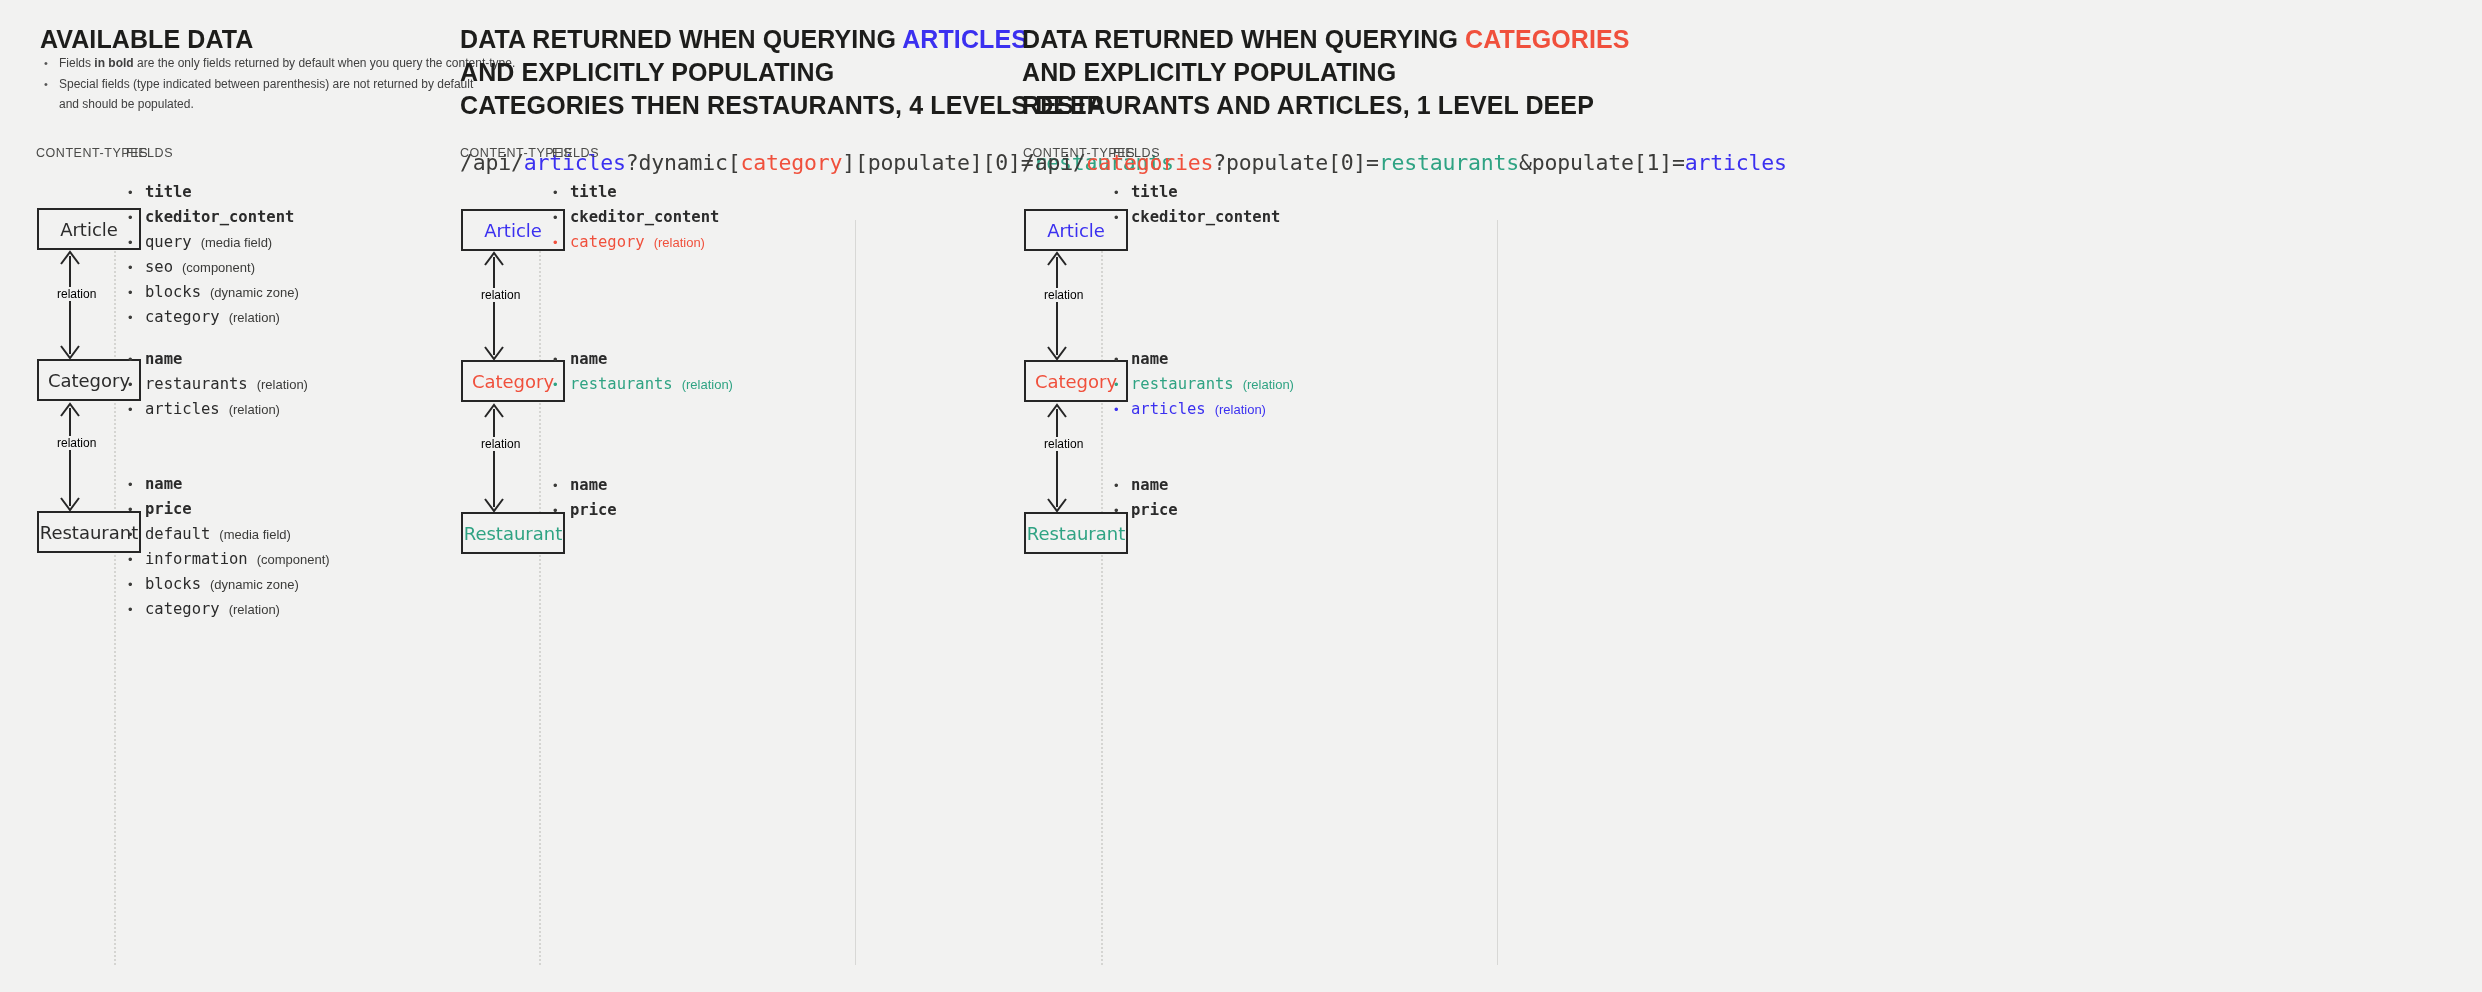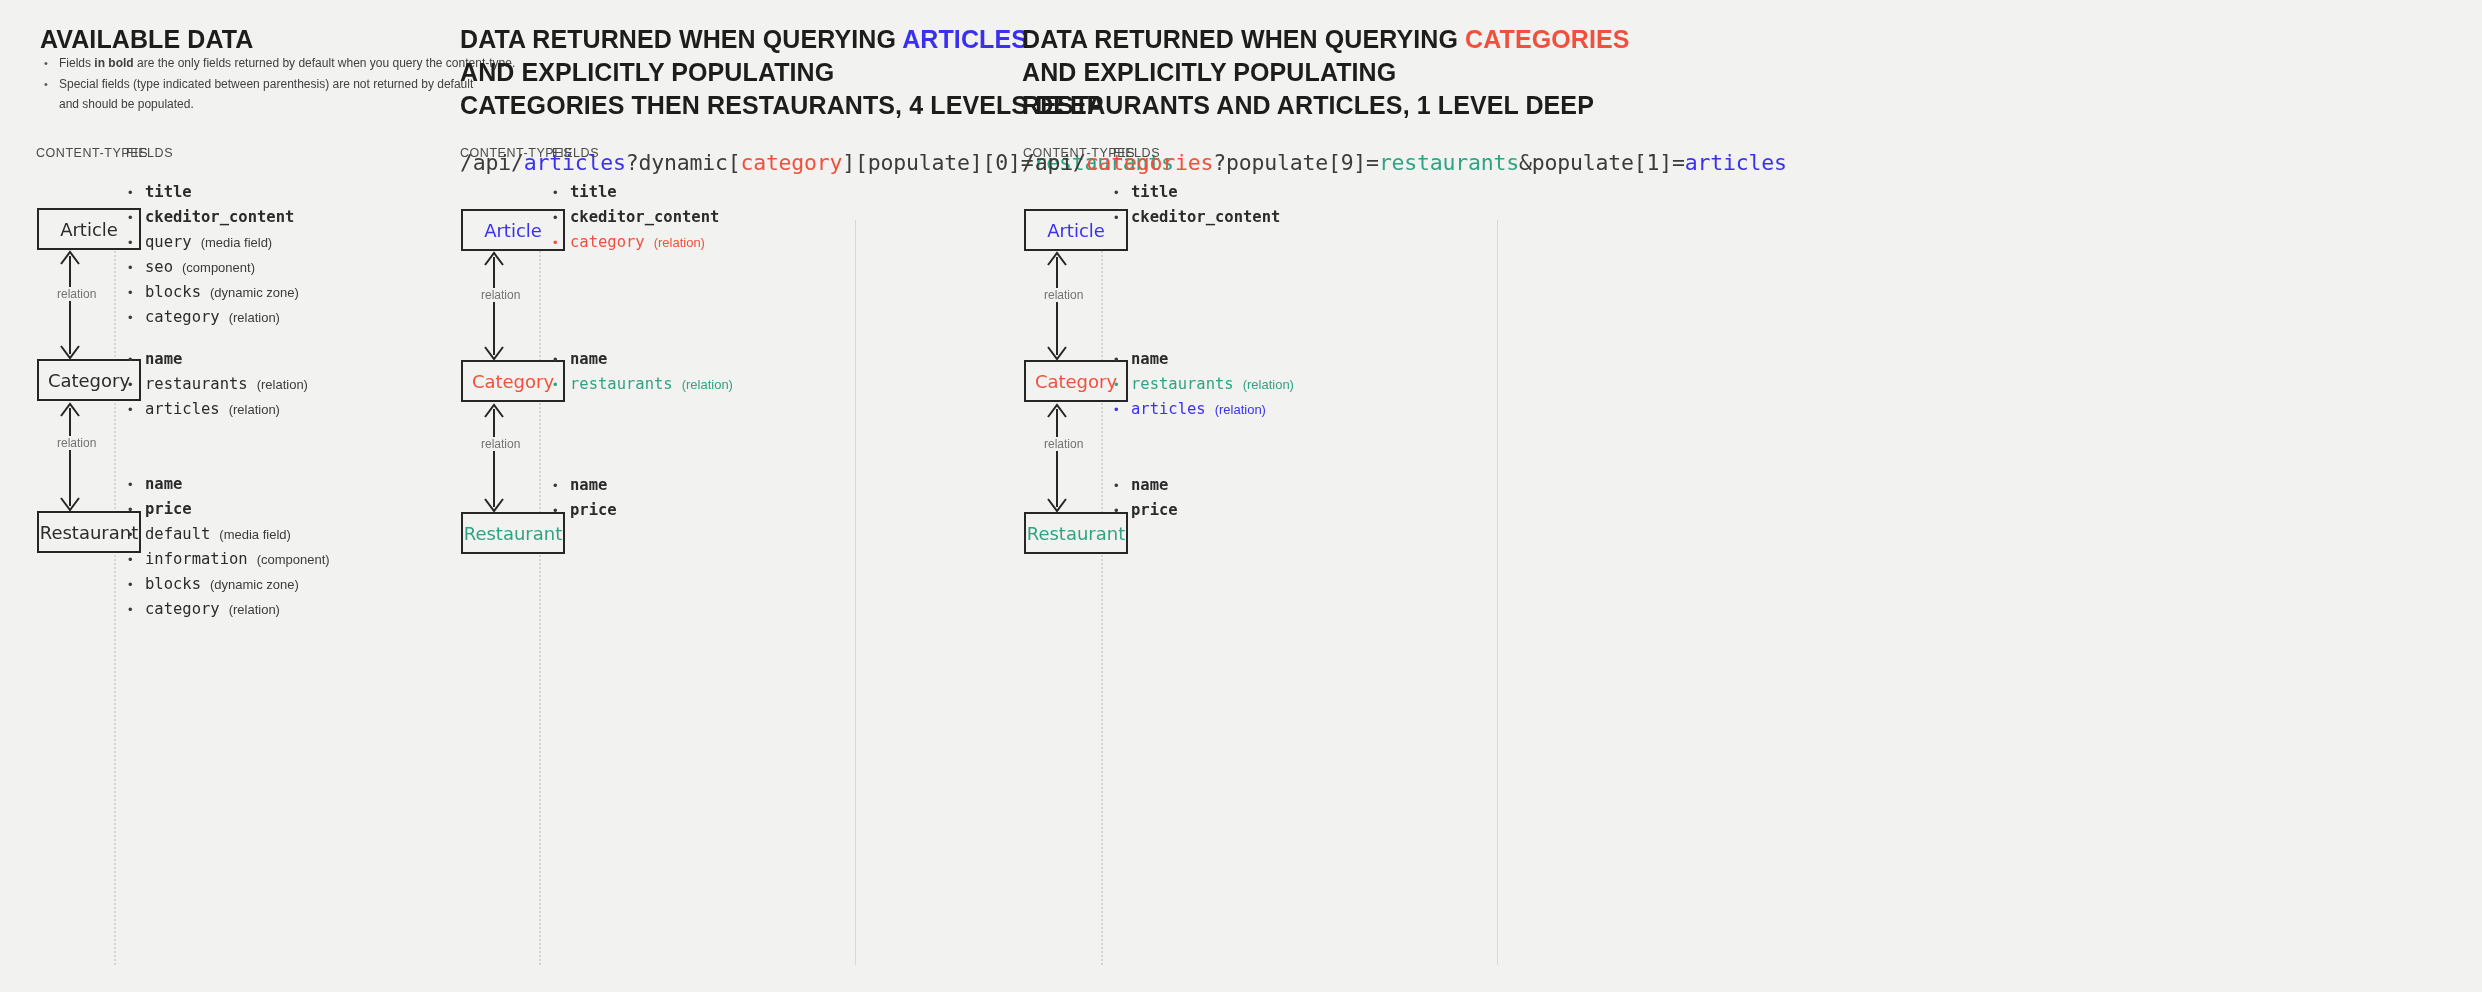--- a/index.html
+++ b/index.html
@@ -63,21 +63,21 @@
     font-family:"DejaVu Sans", sans-serif;
     box-sizing:border-box;
   }
   .ctbox.blue{color:#3b30f0;}
   .ctbox.red{color:#f0503c;}
   .ctbox.teal{color:#2fa383;}
 
   
   .arrow{position:absolute;}
   .rel-label{
-    position:absolute;font-size:12px;color:#737373;background:#f2f2f1;
+    position:absolute;font-size:12px;color:#000000;background:#f2f2f1;
     padding:0 4px;white-space:nowrap;
   }
 
   
   .fields{position:absolute;}
   .frow{
     display:flex;align-items:baseline;
     margin-bottom:4px;white-space:nowrap;line-height:21px;
   }
   .fbullet{
@@ -304,21 +304,21 @@
       </div>
 
     <div class="col-sep" style="left:1497px;"></div>
 
     <div class="head h-title" style="position:absolute;left:1022px;top:23px;">
         <div><span>DATA RETURNED WHEN QUERYING </span><span class="accent-red">CATEGORIES</span></div>
         <div><span>AND EXPLICITLY POPULATING</span></div>
         <div><span>RESTAURANTS AND ARTICLES, 1 LEVEL DEEP</span></div>
       </div>
 
-    <div class="query" style="left:1022px;top:150px;"><span>/api/</span><span class="q-red">categories</span><span>?populate[9]=</span><span class="q-teal">restaurants</span><span>&amp;populate[1]=</span><span class="q-blue">articles</span></div>
+    <div class="query" style="left:1022px;top:150px;"><span>/api/</span><span class="q-red">categories</span><span>?populate[0]=</span><span class="q-teal">restaurants</span><span>&amp;populate[1]=</span><span class="q-blue">articles</span></div>
 
     <div class="subhead" style="left:1023px;top:146px;">CONTENT-TYPES</div>
     <div class="subhead" style="left:1113px;top:146px;">FIELDS</div>
     <div class="dotline" style="left:1101px;"></div>
 
     <div class="ctbox blue" style="left:1024px;top:209px;">
       <span>Article</span>
     </div>
     <div class="ctbox red" style="left:1024px;top:360px;">
       <span>Category</span>

